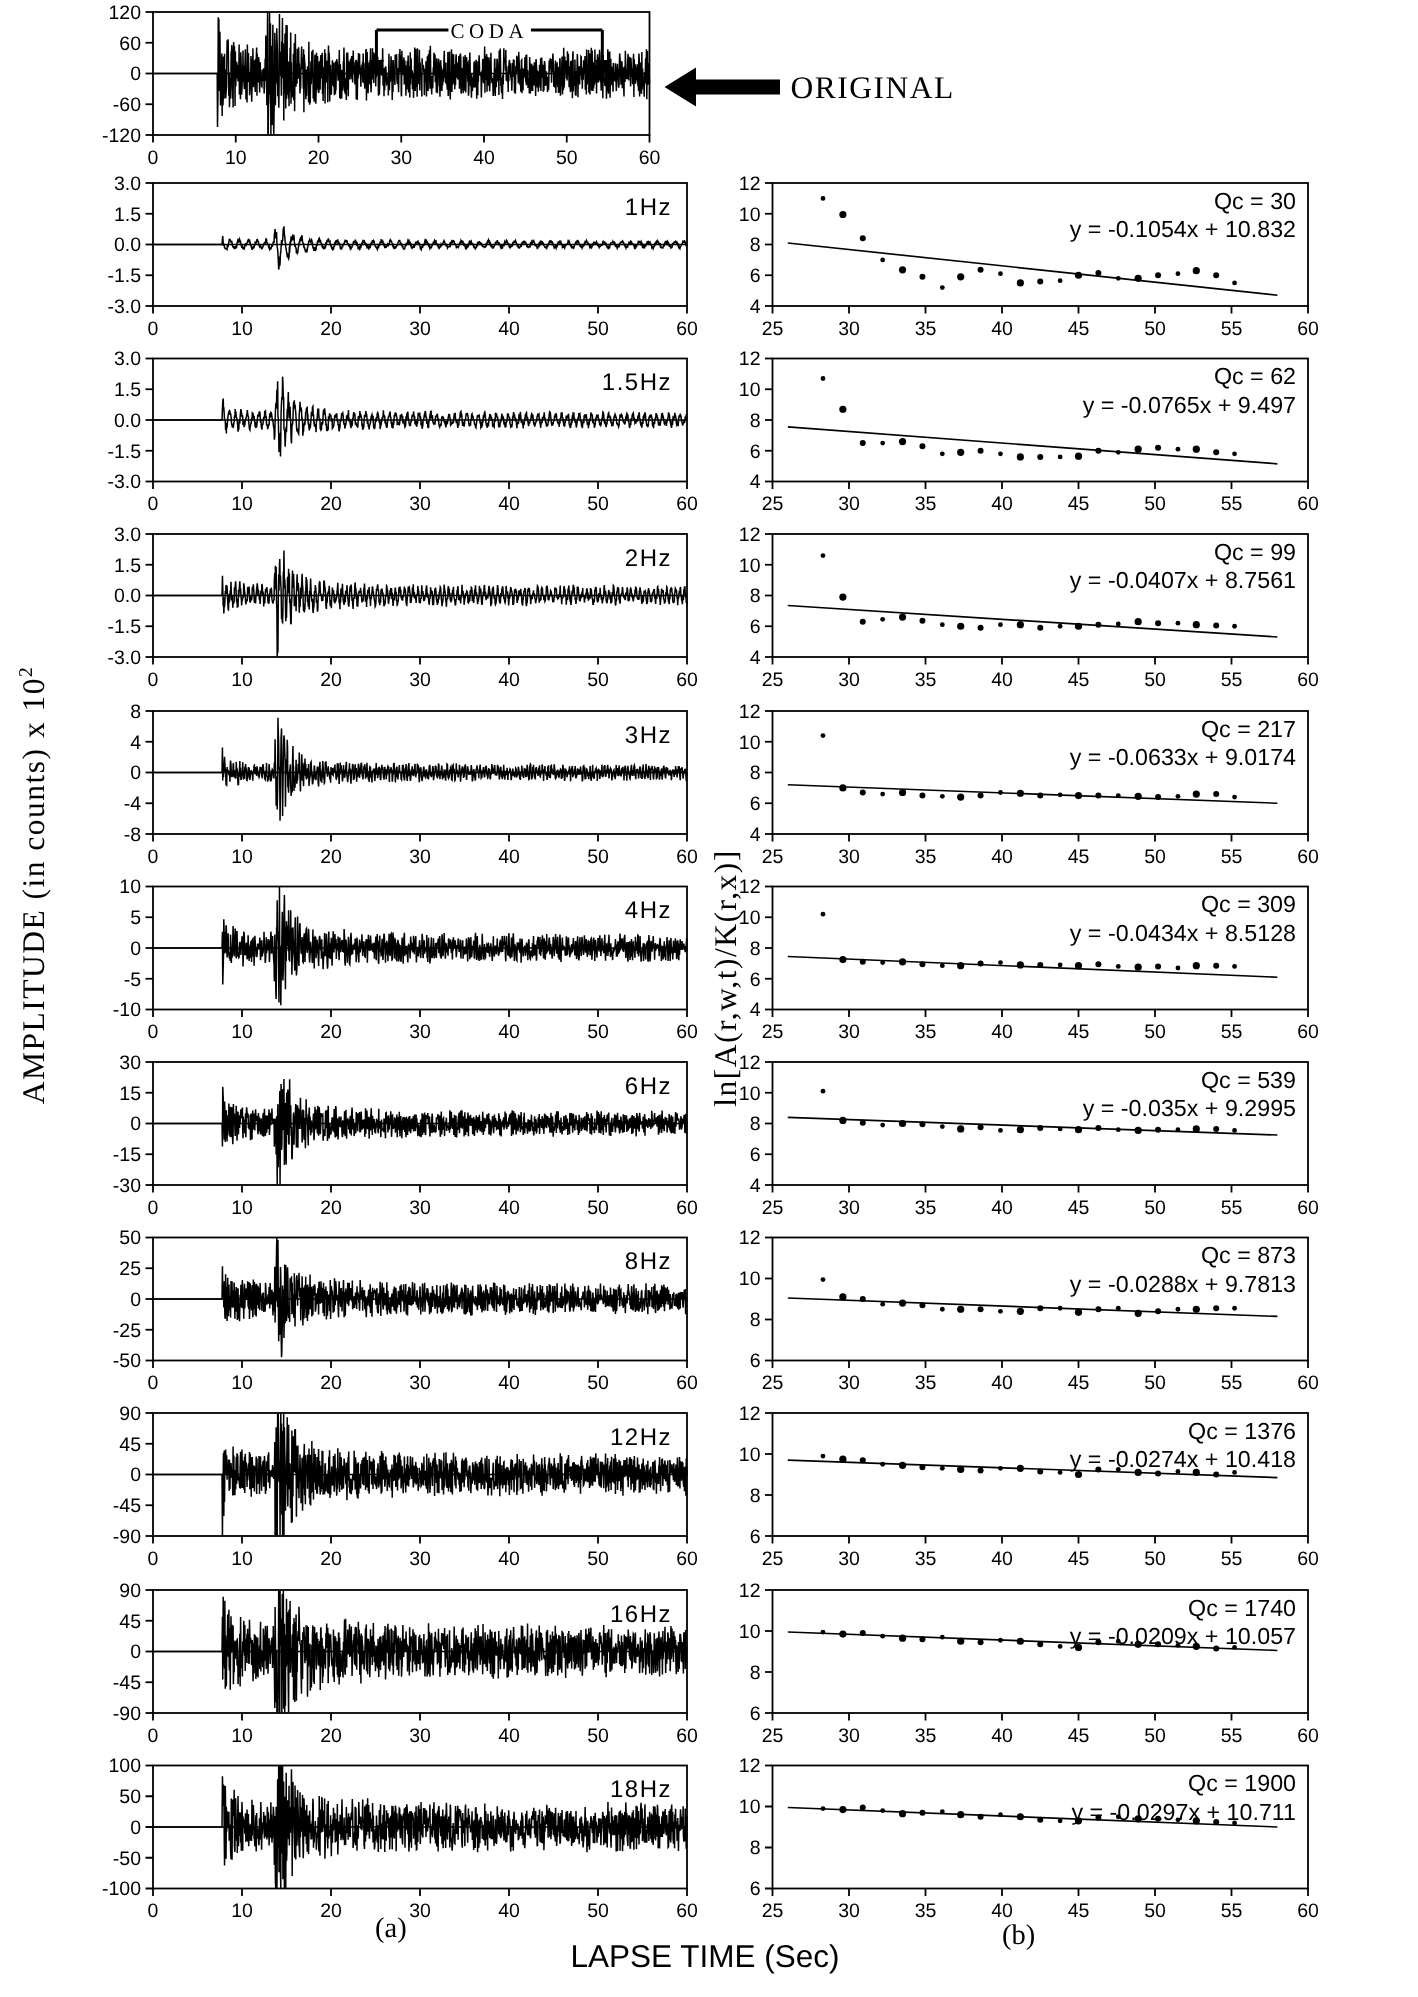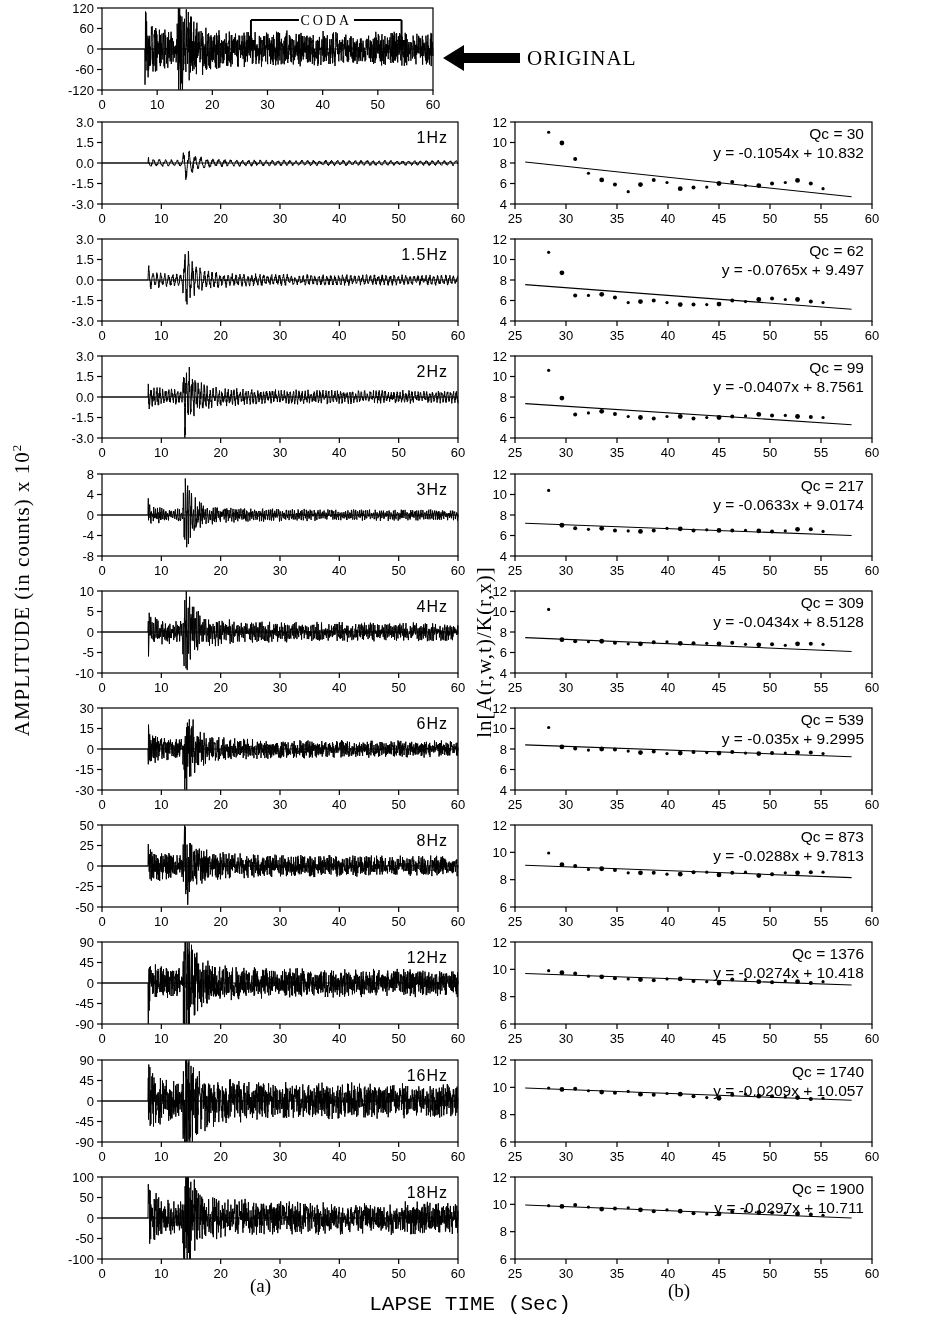--- a/index.html
+++ b/index.html
@@ -2,21 +2,21 @@
 <html><head>
 <meta charset="utf-8">
 <style>
   html,body{margin:0;padding:0;background:#fff;}
   .fig{position:relative;width:945px;height:1331px;background:#fff;overflow:hidden;
        font-family:"Liberation Sans",sans-serif;color:#000;}
   .rot-label{position:absolute;white-space:nowrap;transform:translate(-50%,-50%) rotate(-90deg);
        font-family:"Liberation Serif",serif;font-size:21px;letter-spacing:1px;}
   .rot-label sup{font-size:13px;}
   .cap{position:absolute;font-family:"Liberation Serif",serif;font-size:19px;}
-  .xlab{position:absolute;font-family:Liberation Mono, monospace;font-size:21px;white-space:nowrap;
+  .xlab{position:absolute;font-family:Liberation Sans, sans-serif;font-size:21px;white-space:nowrap;
        transform:translateX(-50%);}
   svg{position:absolute;overflow:visible;}
   svg text{fill:#000;}
 </style>
 </head>
 <body>
 
 <div class="fig">
   <div class="rot-label" style="left:22px;top:590px;">
     <span>AMPLITUDE (in counts) x 10</span><sup>2</sup>

